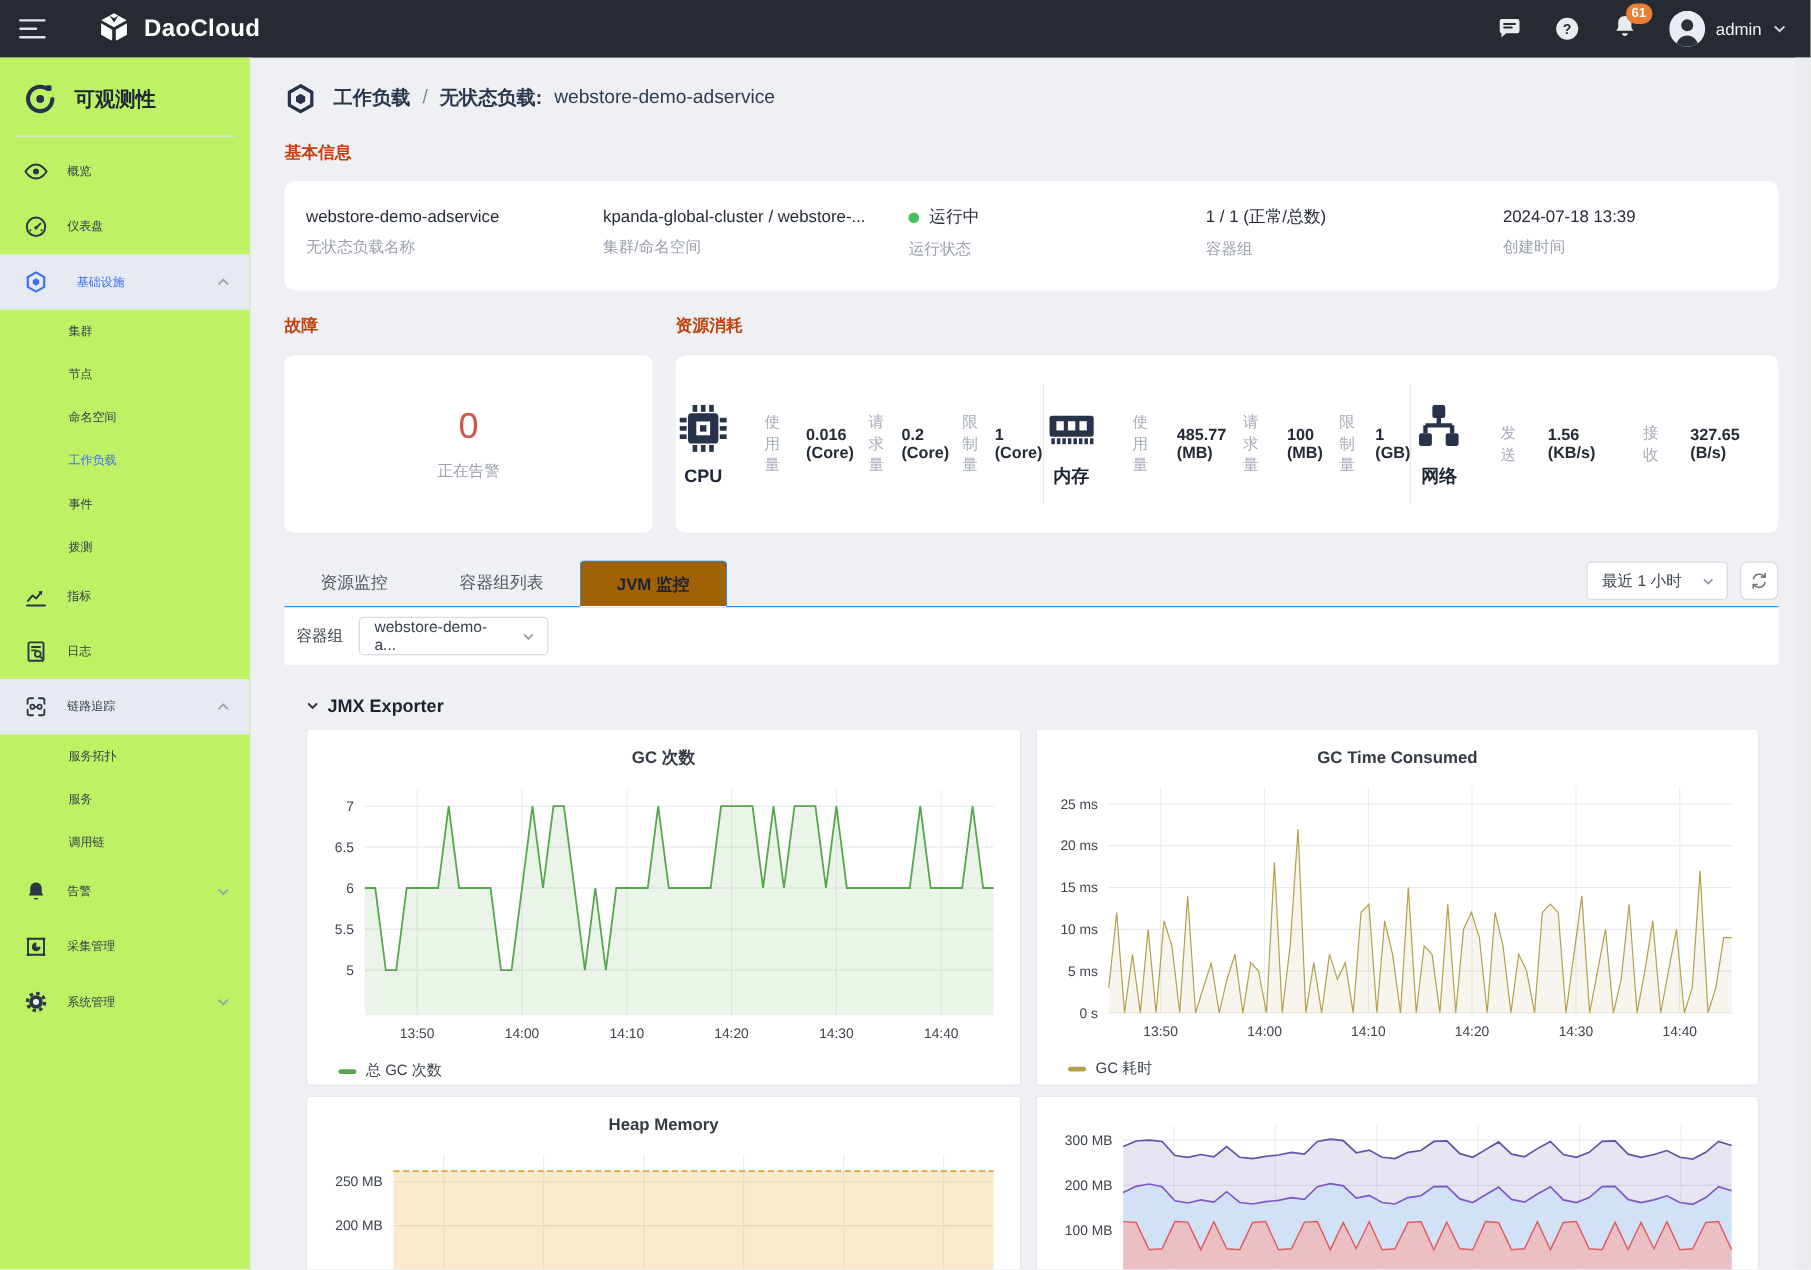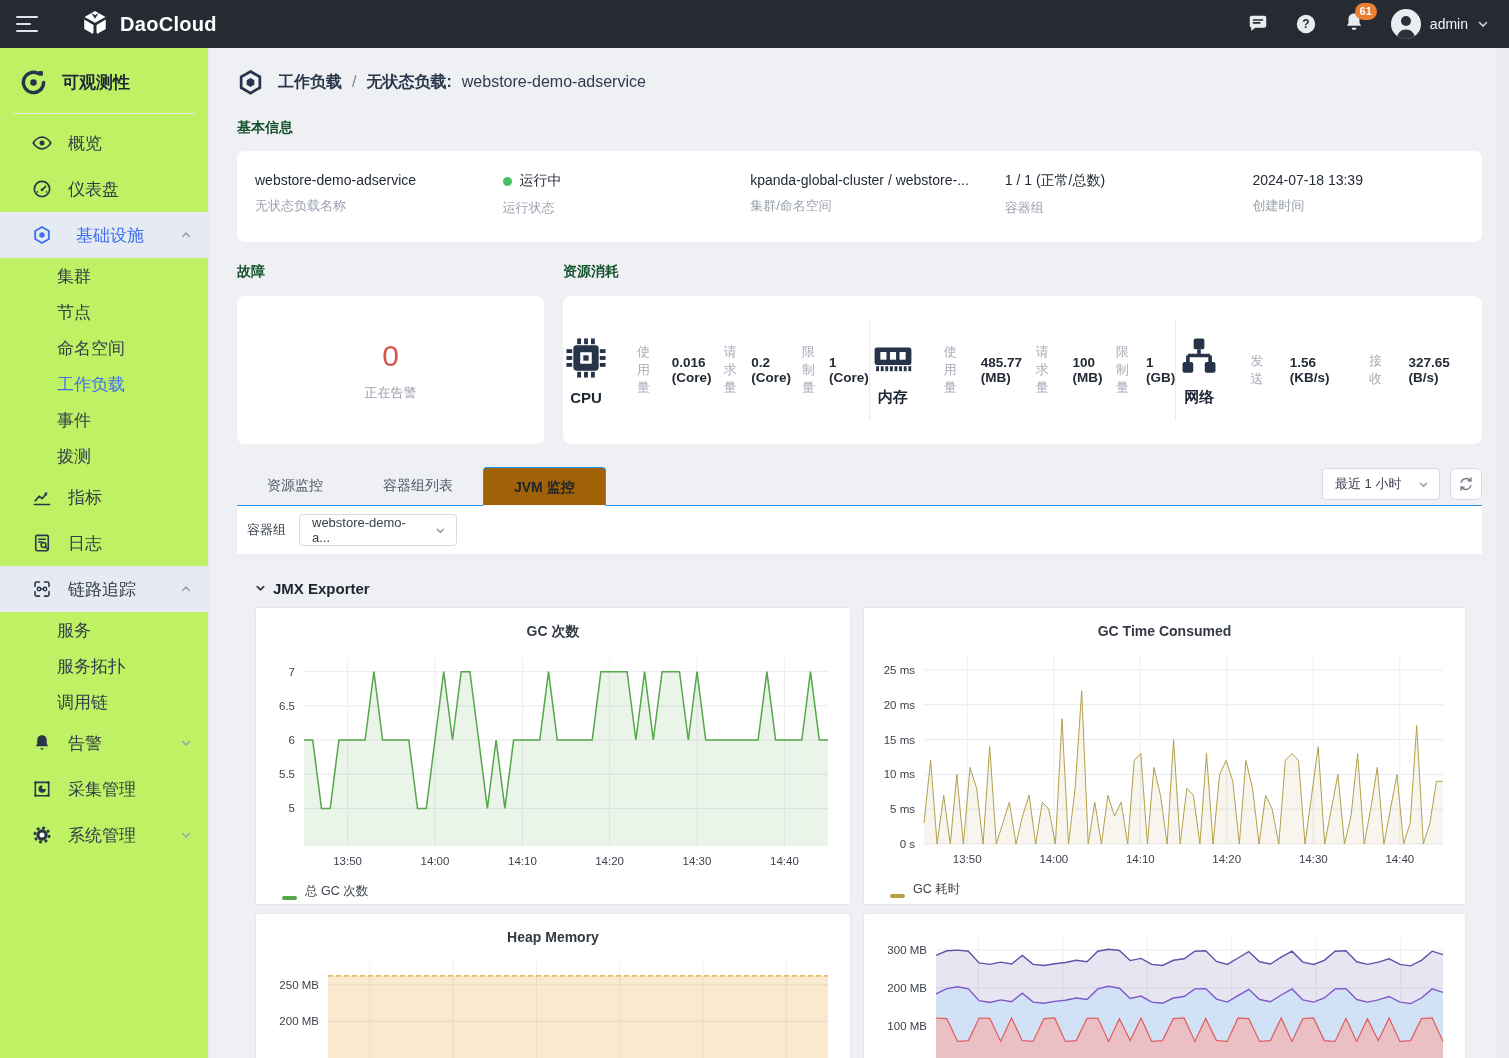--- a/index.html
+++ b/index.html
@@ -19,38 +19,38 @@
 .badge { position:absolute; top:-8px; right:-12px; background:#ea7e33; color:#fff; font-size:11px; line-height:1; padding:3px 5px; border-radius:9px; font-weight:700; }
 .user-area { display:flex; align-items:center; gap:9px; cursor:pointer; }
 .user-name { color:#f1f3f5; font-size:14px; }
 
 
 .body-row { flex:1; display:flex; min-height:0; }
 .sidebar { width:209px; flex:none; background:#bef264; border-right:1px solid #e7e9ee; overflow:hidden; }
 .sb-header { display:flex; align-items:center; gap:15px; padding:21px 20px 17px 20px; }
 .sb-title { font-size:17px; font-weight:700; color:#1d2735; }
 .sb-divider { height:1px; background:#e4e7ec; margin:0 13px 6px 13px; }
-.s-item { height:46px; display:flex; align-items:center; padding:0 16px 0 32px; gap:16px; font-size:17px; color:#333c4a; cursor:pointer; }
+.s-item { height:46px; display:flex; align-items:center; padding:0 16px 0 20px; gap:16px; font-size:10px; color:#333c4a; cursor:pointer; }
 .s-item.lvl2 { height:36px; padding-left:57px; }
 .s-item.hl { background:#e6ebf3; }
 .s-item.blue, .s-item.blue .s-icon { color:#3f6ff0;gap:24px; }
 .s-icon { width:20px; height:20px; color:#2b3647; flex:none; }
 .s-chev { margin-left:auto; color:#9aa2ae; width:12px; height:12px; }
 
 .content { flex:1; padding:14px 27px 0 28px; overflow:hidden; position:relative; }
 
 
 .breadcrumb { display:flex; align-items:center; gap:14px; height:40px; }
 .bc-icon { width:27px; height:27px; color:#26334a; }
 .bc-text { font-size:16px; color:#2a374c; display:flex; gap:10px; align-items:center; }
 .bc-b { font-weight:700; }
 .bc-sep { color:#7c8696; font-weight:400; }
 .bc-name { font-weight:400; color:#2e3b52; }
 
-.section-title { font-size:14px; font-weight:700; color:#14532d; }
+.section-title { font-size:14px; font-weight:700; color:#c2410c; }
 .st-info { margin:17px 0 14px; }
 
 
 .card { background:#fff; border-radius:8px; }
 .info-card { display:flex; padding:21px 0 25px; }
 .info-field { flex:1; padding:0 18px; }
 .if-value { font-size:14px; font-weight:500; color:#242b36; display:flex; align-items:center; gap:8px; white-space:nowrap; }
 .status-dot { width:9px; height:9px; border-radius:50%; display:inline-block; }
 .if-label { font-size:13px; color:#9aa0ac; margin-top:9px; }
 
@@ -93,21 +93,21 @@
 .jmx-chev { width:11px; height:11px; color:#333; }
 
 
 .charts-row { display:flex; gap:12px; padding-left:18px; margin-bottom:8px; }
 .chart-card { background:#fff; border:1px solid #e4e7ec; border-radius:3px; padding:10px 12px 4px; }
 .cc1 { width:596px; height:298px; }
 .cc2 { width:603px; height:298px; }
 .cc3 { width:596px; height:320px; }
 .cc4 { width:603px; height:320px; }
 .chart-title { text-align:center; font-size:14px; font-weight:700; color:#333a44; margin:5px 0 3px; }
-.chart-legend { display:flex; align-items:flex-end; gap:8px; font-size:12.5px; color:#3c434c; padding:3px 0 0 14px; }
+.chart-legend { display:flex; align-items:center; gap:8px; font-size:12.5px; color:#3c434c; padding:3px 0 0 14px; }
 .lg-bar { width:15px; height:4px; border-radius:2px; display:inline-block; cursor:pointer; }
 .scroll-strip { position:absolute; right:0; top:48px; width:13px; height:1010px; background:#e9ebee; }
 text { font-family:"Liberation Sans",sans-serif; }
 </style>
 </head>
 <body>
 
 <div class="app">
 
   <header class="topbar">
@@ -243,24 +243,24 @@
                 <circle cx="8.4" cy="12" r="2.1" fill="none" stroke="currentColor" stroke-width="1.7"></circle>
                 <circle cx="15.6" cy="12" r="2.1" fill="none" stroke="currentColor" stroke-width="1.7"></circle>
                 <path d="M10.5 12h3" stroke="currentColor" stroke-width="1.7"></path>
               </svg></span>
             <span class="s-label">链路追踪</span>
             <svg class="s-chev" viewBox="0 0 12 12">
               <path d="M2.5 7.5L6 4l3.5 3.5" fill="none" stroke="currentColor" stroke-width="1.5" stroke-linecap="round"></path>
             </svg>
           </div>
           <div class="s-item lvl2">
+            <span class="s-label">服务拓扑</span>
+          </div>
+          <div class="s-item lvl2">
             <span class="s-label">服务</span>
-          </div>
-          <div class="s-item lvl2">
-            <span class="s-label">服务拓扑</span>
           </div>
           <div class="s-item lvl2">
             <span class="s-label">调用链</span>
           </div>
           <div class="s-item lvl1">
             <span class="s-icon"><svg viewBox="0 0 24 24">
                 <path d="M12 2.8c-3.2 0-5.7 2.4-5.7 5.7v4.3L4.6 15.8h14.8L17.7 12.8V8.5c0-3.3-2.5-5.7-5.7-5.7z" fill="currentColor"></path>
                 <path d="M9.7 18.3a2.4 2.4 0 004.6 0z" fill="currentColor"></path>
               </svg></span>
             <span class="s-label">告警</span>
@@ -307,26 +307,26 @@
         </span>
       </div>
 
       <div class="section-title st-info">基本信息</div>
       <div class="card info-card" id="info-fields">
           <div class="info-field">
             <div class="if-value">webstore-demo-adservice</div>
             <div class="if-label">无状态负载名称</div>
           </div>
           <div class="info-field">
+            <div class="if-value">kpanda-global-cluster / webstore-...</div>
+            <div class="if-label">集群/命名空间</div>
+          </div>
+          <div class="info-field">
             <div class="if-value"><span class="status-dot" style="background:#47c065"></span>运行中</div>
             <div class="if-label">运行状态</div>
-          </div>
-          <div class="info-field">
-            <div class="if-value">kpanda-global-cluster / webstore-...</div>
-            <div class="if-label">集群/命名空间</div>
           </div>
           <div class="info-field">
             <div class="if-value">1 / 1 (正常/总数)</div>
             <div class="if-label">容器组</div>
           </div>
           <div class="info-field">
             <div class="if-value">2024-07-18 13:39</div>
             <div class="if-label">创建时间</div>
           </div>
         </div>

